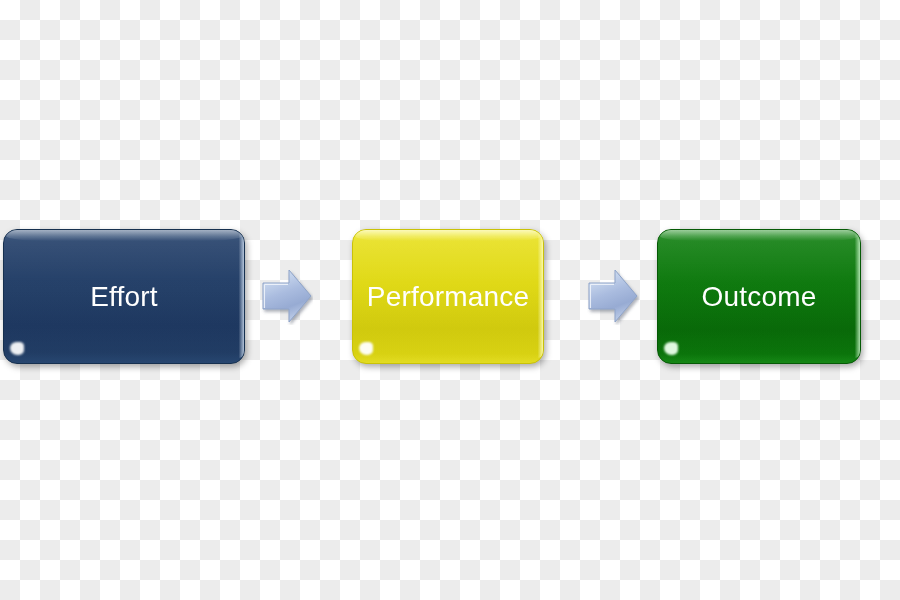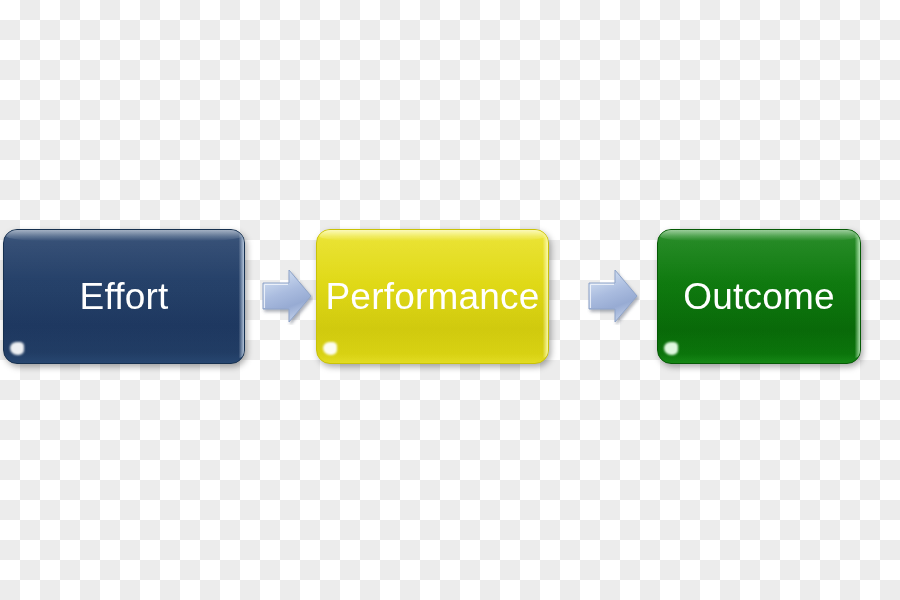--- a/index.html
+++ b/index.html
@@ -47,21 +47,21 @@
     justify-content: center;
     box-sizing: border-box;
     overflow: hidden;
     filter: drop-shadow(2px 3px 3px rgba(0,0,0,0.33));
   }
 
   .node-label {
     position: relative;
     z-index: 4;
     color: #ffffff;
-    font-size: 37px;
+    font-size: 28px;
     line-height: 1;
     letter-spacing: 0.2px;
     white-space: nowrap;
     text-align: center;
     font-weight: 400;
   }
 
   
   .node .bevel-top {
     position: absolute;
@@ -118,22 +118,22 @@
   #node-effort .bevel-right {
     background: linear-gradient(90deg, rgba(255,255,255,0.05), rgba(215,230,248,0.80));
   }
   #node-effort .spark { background: rgba(255,255,255,0.92); }
   #node-effort .sheen {
     background: linear-gradient(180deg, rgba(255,255,255,0.10) 0%, rgba(255,255,255,0.02) 38%, rgba(0,0,0,0.06) 100%);
   }
 
   
   #node-performance {
-    left: 316px;
-    width: 233px;
+    left: 352px;
+    width: 192px;
     background: linear-gradient(180deg,
        #f2ec2a 0%, #e6de16 8%, #ded70f 44%, #d6cf0b 74%, #e2db12 93%, #efe824 100%);
     border: 1px solid #c9c207;
   }
   #node-performance .bevel-top {
     background: linear-gradient(180deg, rgba(255,255,255,0.62) 0%, rgba(255,255,255,0.22) 55%, rgba(255,255,255,0) 100%);
   }
   #node-performance .bevel-right {
     background: linear-gradient(90deg, rgba(255,255,255,0.05), rgba(255,253,190,0.88));
   }

